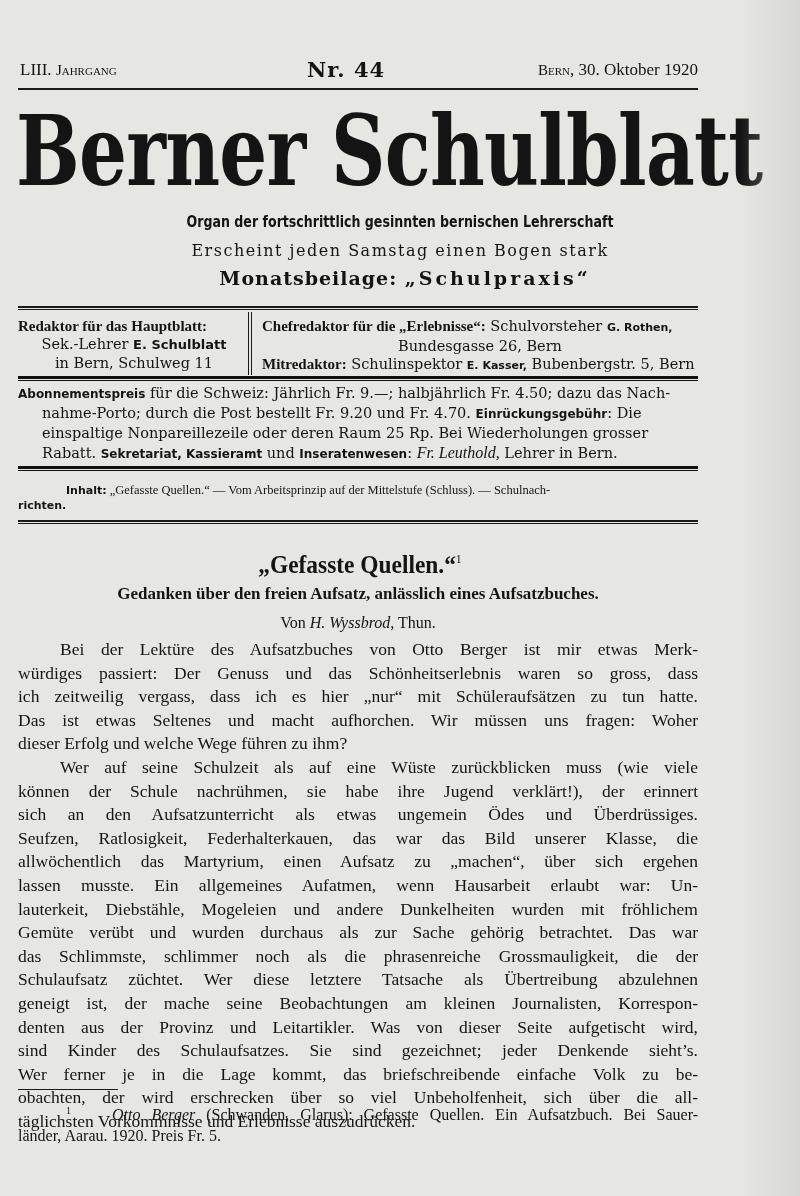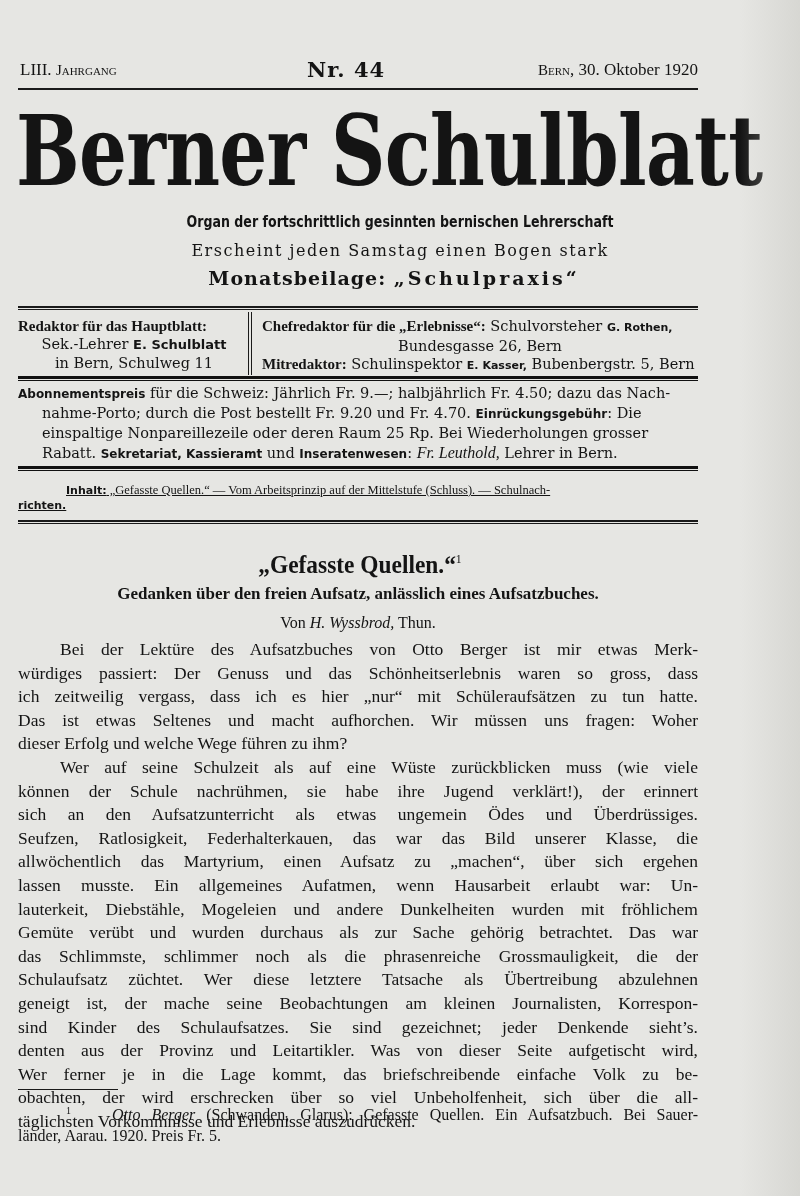--- a/index.html
+++ b/index.html
@@ -19,21 +19,21 @@
   .topline .center { position: absolute; left: 287px; top: -3px; font-family: "DejaVu Serif", serif; font-weight: bold; font-size: 21px; letter-spacing: 1px; }
   .topline .right { position: absolute; right: 0; top: 0; }
   .topline .right .sc { font-variant: small-caps; font-size: 15px; }
   .rule-top { left: 18px; top: 88px; width: 680px; height: 2px; background: #1a1a1a; }
 
   
   .masthead { left: 16px; top: 96px; width: 690px; height: 110px; font-family: "DejaVu Serif", serif; font-weight: bold; font-size: 98px; line-height: 110px; letter-spacing: -1px; transform: scaleX(0.77); transform-origin: left top; white-space: nowrap; }
 
   .sub1 { left: 0; top: 213px; width: 800px; text-align: center; font-family: "DejaVu Sans", sans-serif; font-weight: bold; font-size: 15px; transform: scaleX(0.84); }
   .sub2 { left: 0; top: 241px; width: 800px; text-align: center; font-family: "DejaVu Serif", serif; font-size: 16px; letter-spacing: 1.5px; }
-  .sub3 { left: 4px; top: 267px; width: 780px; text-align: center; font-family: "DejaVu Serif", serif; font-weight: bold; font-size: 19px; letter-spacing: 1px; }
+  .sub3 { left: 15px; top: 267px; width: 780px; text-align: center; font-family: "DejaVu Serif", serif; font-weight: bold; font-size: 19px; letter-spacing: 1px; }
   .sub3 .spaced { letter-spacing: 3px; }
 
   
   .dbl-rule { position: absolute; left: 18px; width: 680px; height: 4px; border-top: 2px solid #1a1a1a; border-bottom: 1px solid #1a1a1a; box-sizing: border-box; }
   .thick-rule { position: absolute; left: 18px; width: 680px; height: 5px; border-top: 3px solid #111; border-bottom: 1px solid #111; box-sizing: border-box; }
   .editors-left { left: 18px; top: 317px; width: 232px; font-size: 14.5px; line-height: 18px; text-align: center; font-family: "DejaVu Serif", serif; }
   .editors-left .l1 { text-align: left; font-family: "Liberation Serif", serif; font-weight: bold; font-size: 15px; }
   .editors-left .sans-b { font-family: "DejaVu Sans", sans-serif; font-weight: bold; font-size: 13px; }
   .vdiv { left: 248px; top: 312px; width: 4px; height: 63px; border-left: 1px solid #1a1a1a; border-right: 1px solid #1a1a1a; box-sizing: border-box; }
   .editors-right { left: 262px; top: 317px; width: 436px; font-size: 14.5px; line-height: 18px; font-family: "DejaVu Serif", serif; }
@@ -43,21 +43,21 @@
   .sans-b { font-family: "DejaVu Sans", sans-serif; font-weight: bold; font-size: 11px; }
 
   
   .subs { left: 18px; top: 384px; width: 680px; font-size: 14.5px; line-height: 19px; font-family: "DejaVu Serif", serif; text-align: justify; }
   .subs .ln { display: block; white-space: nowrap; }
   .subs .ind { padding-left: 24px; }
   .subs .sb { font-family: "DejaVu Sans", sans-serif; font-weight: bold; font-size: 12px; }
   .subs i { font-family: "Liberation Serif", serif; font-size: 16px; }
 
   
-  .contents { left: 18px; top: 483px; width: 680px; font-size: 12.5px; line-height: 15px; font-family: "Liberation Serif", serif; text-decoration: underline; }
+  .contents { left: 18px; top: 483px; width: 680px; font-size: 12.5px; line-height: 15px; font-family: "Liberation Serif", serif; }
   .contents .ind { padding-left: 48px; }
   .contents .sb { font-family: "DejaVu Sans", sans-serif; font-weight: bold; font-size: 11px; }
 
   
   .title { left: 0; top: 550px; width: 720px; text-align: center; font-family: "Liberation Serif", serif; font-weight: bold; font-size: 26px; transform: scaleX(0.9); }
   .title sup { font-size: 13px; font-weight: normal; }
   .subtitle { left: 0; top: 584px; width: 716px; text-align: center; font-family: "Liberation Serif", serif; font-weight: bold; font-size: 17px; }
   .byline { left: 0; top: 614px; width: 716px; text-align: center; font-family: "Liberation Serif", serif; font-size: 16px; }
   .byline i { font-style: italic; }
 
@@ -135,22 +135,22 @@
     <span class="ln">können der Schule nachrühmen, sie habe ihre Jugend verklärt!), der erinnert</span>
     <span class="ln">sich an den Aufsatzunterricht als etwas ungemein Ödes und Überdrüssiges.</span>
     <span class="ln">Seufzen, Ratlosigkeit, Federhalterkauen, das war das Bild unserer Klasse, die</span>
     <span class="ln">allwöchentlich das Martyrium, einen Aufsatz zu „machen“, über sich ergehen</span>
     <span class="ln">lassen musste. Ein allgemeines Aufatmen, wenn Hausarbeit erlaubt war: Un-</span>
     <span class="ln">lauterkeit, Diebstähle, Mogeleien und andere Dunkelheiten wurden mit fröhlichem</span>
     <span class="ln">Gemüte verübt und wurden durchaus als zur Sache gehörig betrachtet. Das war</span>
     <span class="ln">das Schlimmste, schlimmer noch als die phrasenreiche Grossmauligkeit, die der</span>
     <span class="ln">Schulaufsatz züchtet. Wer diese letztere Tatsache als Übertreibung abzulehnen</span>
     <span class="ln">geneigt ist, der mache seine Beobachtungen am kleinen Journalisten, Korrespon-</span>
+    <span class="ln">denten aus der Provinz und Leitartikler. Was von dieser Seite aufgetischt wird,</span>
     <span class="ln">sind Kinder des Schulaufsatzes. Sie sind gezeichnet; jeder Denkende sieht’s.</span>
-    <span class="ln">denten aus der Provinz und Leitartikler. Was von dieser Seite aufgetischt wird,</span>
     <span class="ln">Wer ferner je in die Lage kommt, das briefschreibende einfache Volk zu be-</span>
     <span class="ln">obachten, der wird erschrecken über so viel Unbeholfenheit, sich über die all-</span>
     <span class="ln last">täglichsten Vorkommnisse und Erlebnisse auszudrücken.</span>
   </div>
 
   <div class="abs fn-rule"></div>
   <div class="abs footnote">
     <span class="ln ind"><sup>1</sup> <i>Otto Berger</i><span> (Schwanden, Glarus): Gefasste Quellen. Ein Aufsatzbuch. Bei Sauer-</span></span>
     <span class="ln last">länder, Aarau. 1920. Preis Fr. 5.</span>
   </div>

